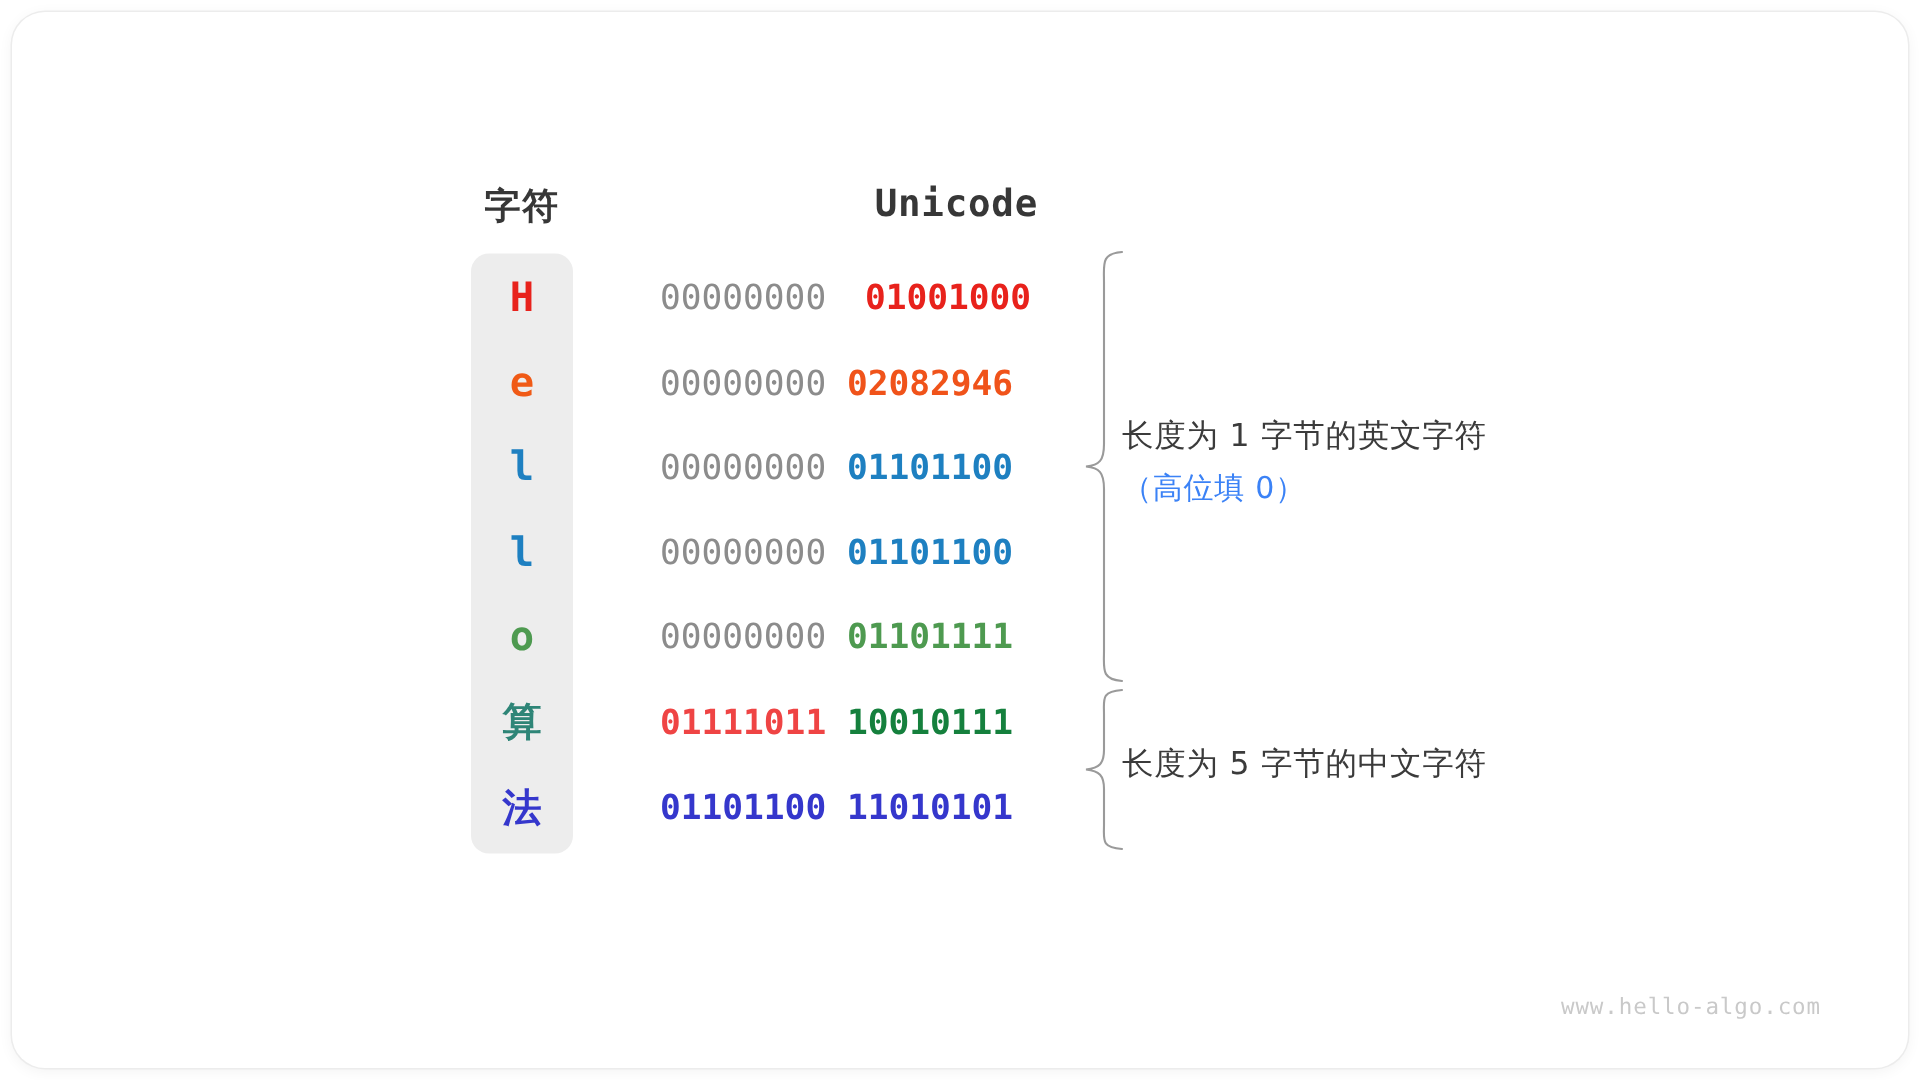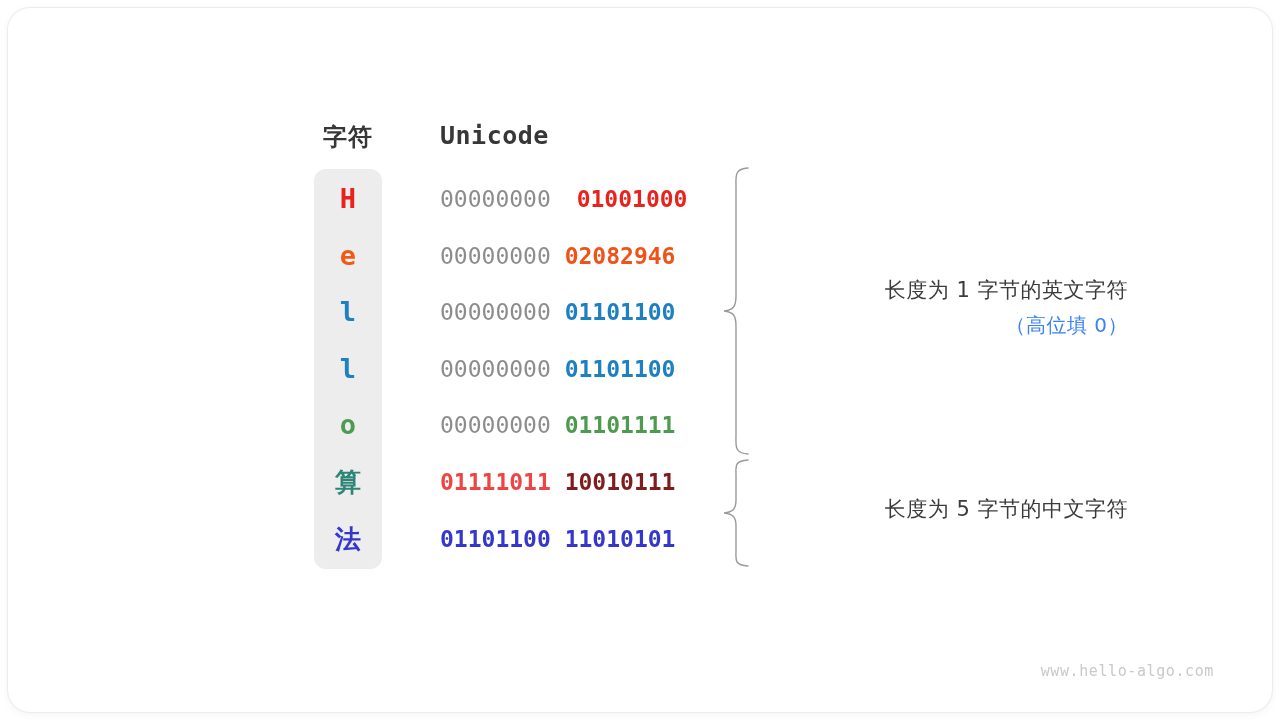--- a/index.html
+++ b/index.html
@@ -46,21 +46,21 @@
     width: 68px;
     text-align: center;
     font-size: 24px;
     font-family: "Liberation Sans", "DejaVu Sans", sans-serif;
     letter-spacing: 1px;
   }
   .head-code {
     left: 432px;
     top: 113px;
     width: 252px;
-    text-align: left;
+    text-align: right;
     font-size: 25px;
     font-family: "DejaVu Sans Mono", "Liberation Mono", monospace;
     letter-spacing: 0.5px;
   }
 
   
   .char-pill {
     position: absolute;
     left: 306px;
     top: 161px;
@@ -126,21 +126,21 @@
   .brace path {
     fill: none;
     stroke: #9a9a9a;
     stroke-width: 1.4;
     stroke-linecap: round;
   }
 
   
   .note {
     position: absolute;
-    text-align: right;
+    text-align: left;
     color: #3b3b3b;
     white-space: nowrap;
     font-family: "DejaVu Sans", "Liberation Sans", sans-serif;
   }
   .note .l1 {
     display: block;
     font-size: 21px;
     color: #3b3b3b;
     letter-spacing: 0.5px;
   }
@@ -200,21 +200,21 @@
         <div class="row" style="top: 332.8px;">
           <div class="ch" style="color: rgb(30, 128, 193);">l</div>
           <div class="code"><span class="hi">00000000</span> <span class="lo" style="color: rgb(30, 128, 193);">01101100</span></div>
         </div>
         <div class="row" style="top: 389.4px;">
           <div class="ch" style="color: rgb(78, 154, 80);">o</div>
           <div class="code"><span class="hi">00000000</span> <span class="lo" style="color: rgb(78, 154, 80);">01101111</span></div>
         </div>
         <div class="row" style="top: 446px;">
           <div class="ch cjk" style="color: rgb(46, 133, 119);">算</div>
-          <div class="code"><span class="hi strong" style="color: #ef4444;">01111011</span> <span class="lo" style="color: #7f1d1d;">10010111</span></div>
+          <div class="code"><span class="hi strong" style="color: #ef4444;">01111011</span> <span class="lo" style="color: #15803d;">10010111</span></div>
         </div>
         <div class="row" style="top: 502.6px;">
           <div class="ch cjk" style="color: rgb(53, 55, 204);">法</div>
           <div class="code"><span class="hi strong" style="color: rgb(53, 55, 204);">01101100</span> <span class="lo" style="color: rgb(53, 55, 204);">11010101</span></div>
         </div>
       </div>
 
     <svg class="brace" style="left:712px; top:158px;" width="40" height="290" viewBox="0 0 40 290">
       <path d="M 28 2
                C 14 3, 16 10, 16 22

